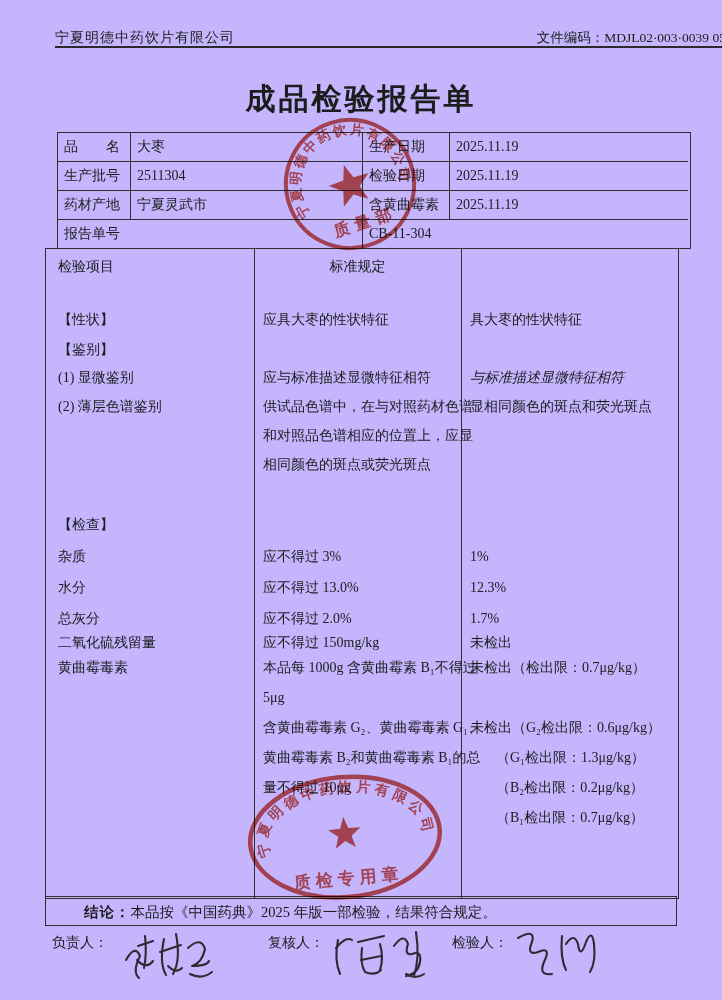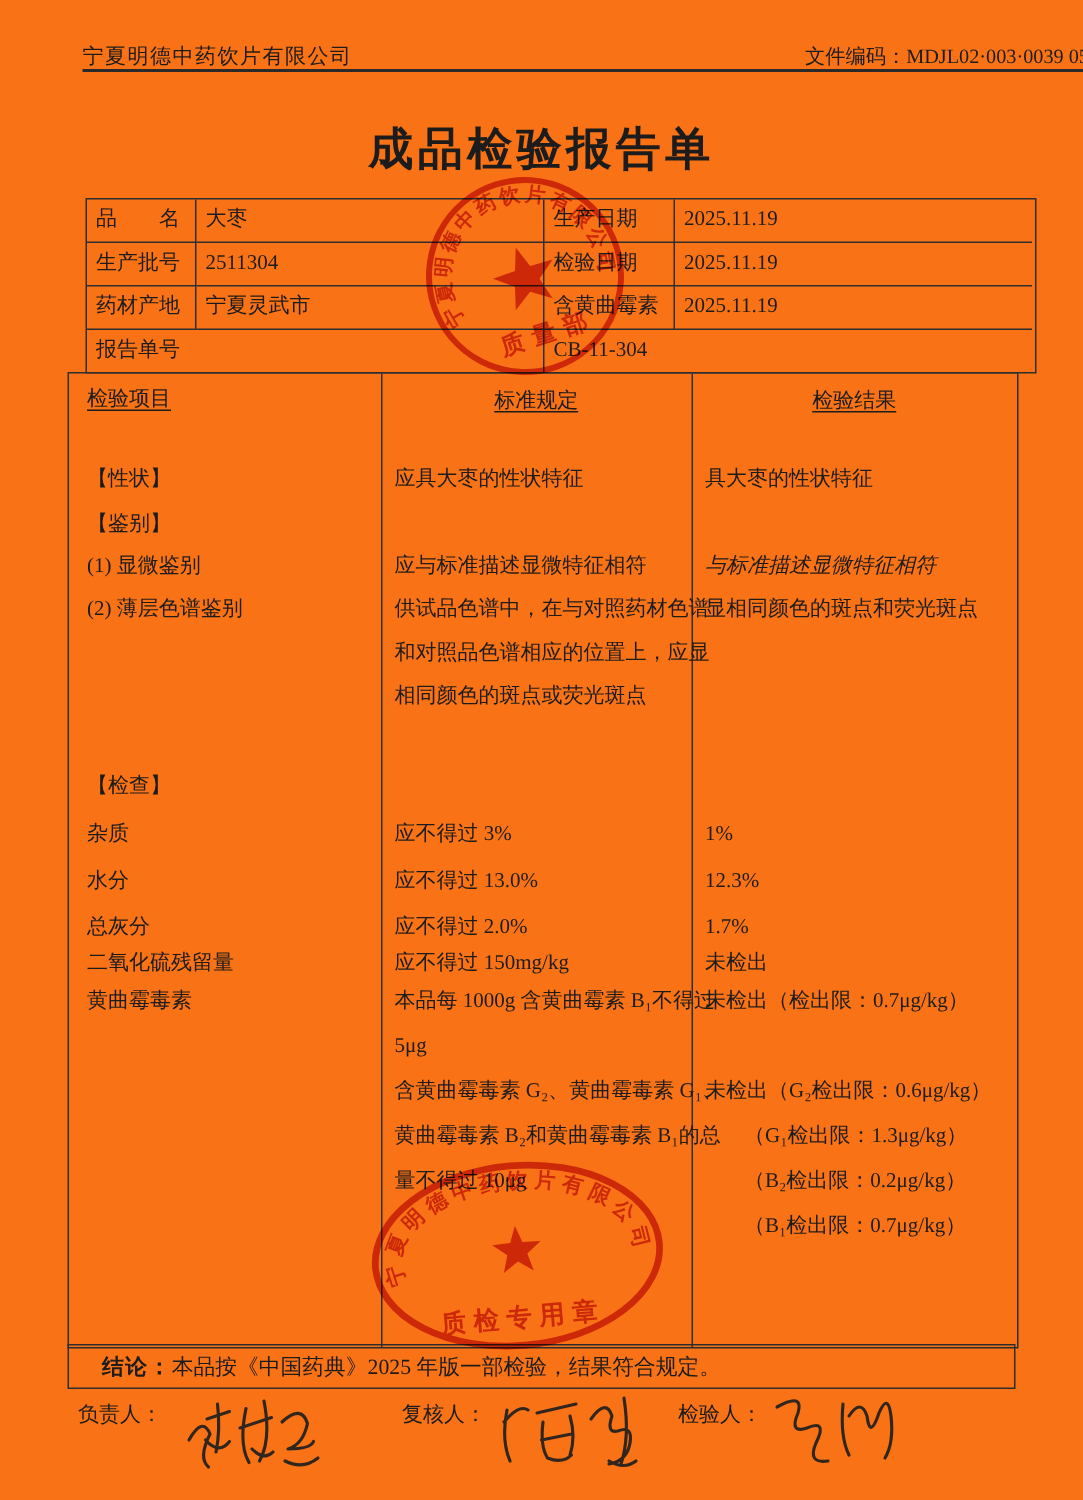--- a/index.html
+++ b/index.html
@@ -1,17 +1,17 @@
 <!DOCTYPE html>
 <html><head>
 <meta charset="utf-8">
 <style>
   html,body{margin:0;padding:0;background:#e9e9e9;}
   .page{
-    position:relative;width:722px;height:1000px;background:#f97316;
+    position:relative;width:722px;height:1000px;background:#c4b5fd;
     font-family:"Liberation Serif","DejaVu Serif",serif;
     color:#1c1c1c;overflow:hidden;margin:0 auto;
   }
   .hdr-left{position:absolute;left:55px;top:29px;font-size:14px;letter-spacing:1px;}
   .hdr-right{position:absolute;right:-4px;top:29px;font-size:13.5px;white-space:nowrap;}
   .hdr-rule{position:absolute;left:55px;right:0;top:46px;height:2px;background:#2a2a2a;}
   .title{position:absolute;left:0;top:79px;width:100%;text-align:center;
          font-size:30px;font-weight:bold;letter-spacing:3px;}
   
   .info{position:absolute;left:45px;top:132px;width:632px;border:1px solid #2e2e2e;
@@ -19,25 +19,25 @@
   .info .c{border-right:1px solid #2e2e2e;border-bottom:1px solid #2e2e2e;
            height:28px;line-height:28px;padding:0 6px;white-space:nowrap;overflow:hidden;}
   .info .last-col{border-right:none;}
   .info .last-row{border-bottom:none;}
   .info .span2{grid-column:span 2;}
   
   .main{position:absolute;left:45px;top:248px;width:632px;height:649px;
         border:1px solid #2e2e2e;font-size:14px;}
   .vline{position:absolute;top:0;bottom:0;width:1px;background:#2e2e2e;}
   .ln{position:absolute;white-space:nowrap;line-height:17px;}
-  .u{text-decoration:underline;text-underline-offset:3px;}
+  .u{text-underline-offset:3px;}
   .chead{position:absolute;text-align:center;}
   
   .concl{position:absolute;left:45px;top:896px;width:632px;height:30px;
-         border:1px solid #2e2e2e;line-height:30px;font-size:14.5px;padding-left:22px;
+         border:1px solid #2e2e2e;line-height:30px;font-size:14.5px;padding-left:38px;
          box-sizing:border-box;}
   .concl b{letter-spacing:1px;}
   
   .sig-label{position:absolute;font-size:14px;}
   .sig{position:absolute;}
   .sig path{fill:none;stroke:#1f1f1f;stroke-width:2.1;stroke-linecap:round;stroke-linejoin:round;opacity:.92;}
   
   .stamp{position:absolute;mix-blend-mode:multiply;opacity:.82;pointer-events:none;}
   .stamp text{font-family:"Liberation Serif","DejaVu Serif",serif;font-weight:bold;}
 </style>
@@ -71,21 +71,20 @@
     <div class="c span2 last-row">报告单号</div>
     <div class="c span2 last-col last-row" style="border-right:none;">CB-11-304</div>
   </div>
 
   <div class="main">
     <div class="vline" style="left:208px;"></div>
     <div class="vline" style="left:415px;"></div>
 
     <div class="ln" style="left:12px;top:9px;"><span class="u">检验项目</span></div>
     <div class="chead" style="left:208px;top:9px;width:207px;"><span class="u">标准规定</span></div>
-    <div class="chead" style="left:415px;top:9px;width:217px;"><span class="u">检验结果</span></div>
 
     <div class="ln" style="left:12px;top:62px;">【性状】</div>
     <div class="ln" style="left:12px;top:92px;">【鉴别】</div>
     <div class="ln" style="left:12px;top:120px;">(1) 显微鉴别</div>
     <div class="ln" style="left:12px;top:149px;">(2) 薄层色谱鉴别</div>
     <div class="ln" style="left:12px;top:267px;">【检查】</div>
     <div class="ln" style="left:12px;top:299px;">杂质</div>
     <div class="ln" style="left:12px;top:330px;">水分</div>
     <div class="ln" style="left:12px;top:361px;">总灰分</div>
     <div class="ln" style="left:12px;top:385px;">二氧化硫残留量</div>

